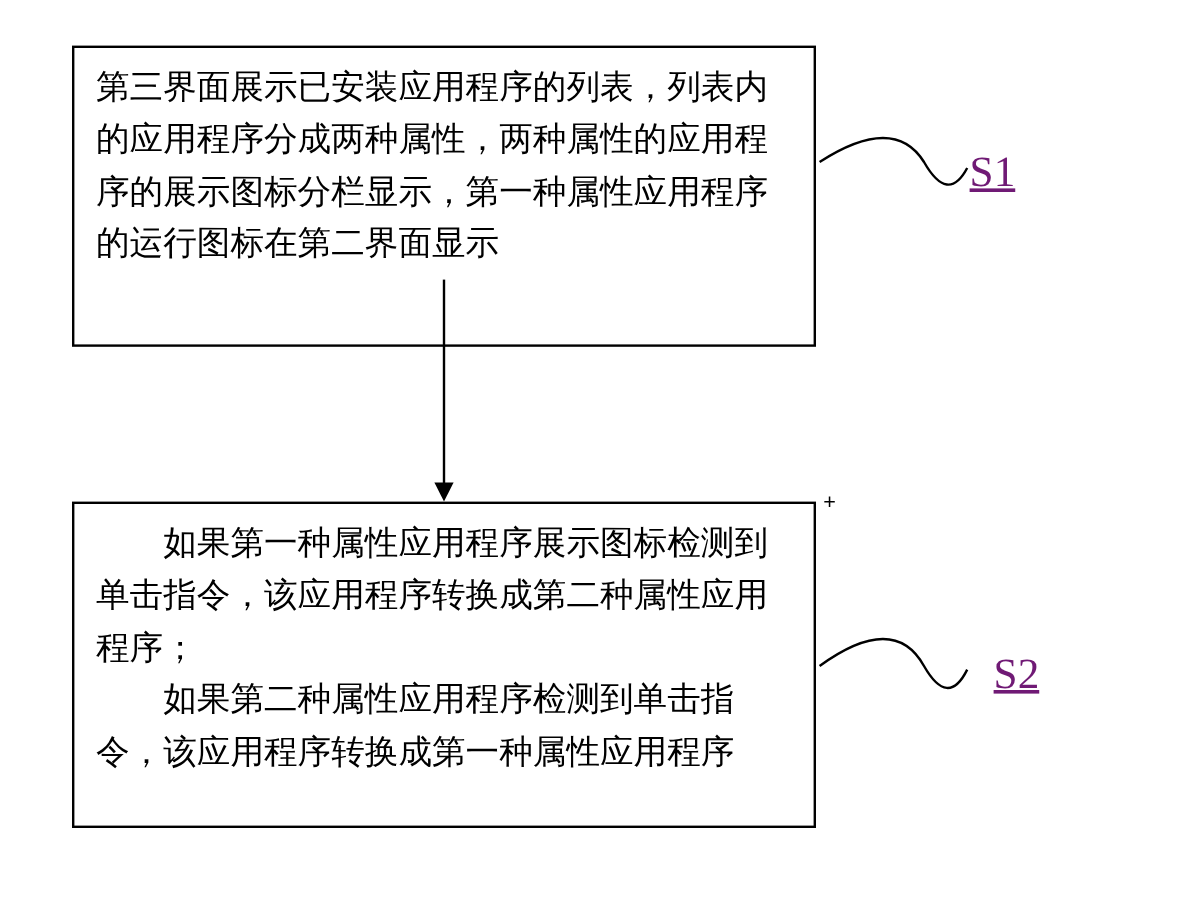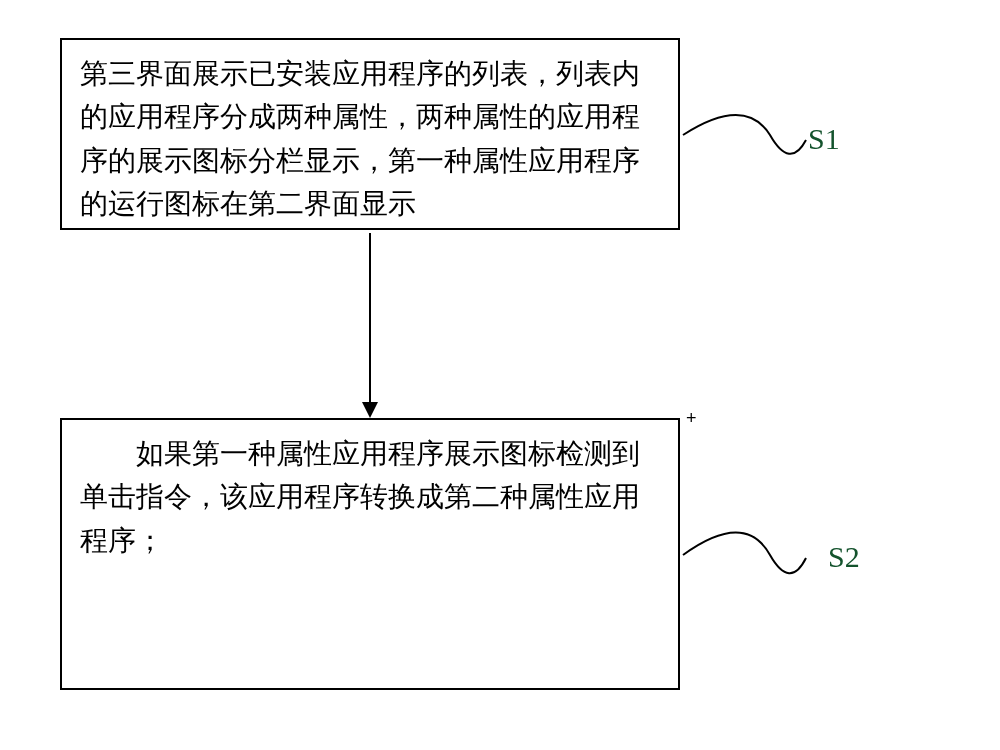--- a/index.html
+++ b/index.html
@@ -18,33 +18,34 @@
     padding: 12px 18px;
     font-size: 28px;
     line-height: 1.55;
     color: #000;
     box-sizing: border-box;
   }
   #box1 {
     left: 60px;
     top: 38px;
     width: 620px;
-    height: 192px;
+    height: 251px;
   }
   #box2 {
     left: 60px;
     top: 418px;
     width: 620px;
     height: 272px;
   }
   .label {
     position: absolute;
-    font-size: 30px;
-    color: #14532d;
+    font-size: 36px;
+    color: #701a75;
     font-family: "SimSun", "宋体", serif;
+    text-decoration: underline;
   }
   #lbl1 { left: 808px; top: 122px; }
   #lbl2 { left: 828px; top: 540px; }
   .connector {
     position: absolute;
   }
   .indent { display:inline-block; width: 2em; }
   .cross {
     position: absolute;
     font-size: 18px;
@@ -55,20 +56,21 @@
 </style>
 </head>
 <body>
 
 <div id="box1" class="box">
   <span>第三界面展示已安装应用程序的列表，列表内的应用程序分成两种属性，两种属性的应用程序的展示图标分栏显示，第一种属性应用程序的运行图标在第二界面显示</span>
 </div>
 
 <div id="box2" class="box">
   <div><span class="indent"></span><span>如果第一种属性应用程序展示图标检测到单击指令，该应用程序转换成第二种属性应用程序；</span></div>
+  <div><span class="indent"></span><span>如果第二种属性应用程序检测到单击指令，该应用程序转换成第一种属性应用程序</span></div>
 </div>
 
 <svg class="connector" style="left:0;top:0;width:1000px;height:750px;pointer-events:none" viewBox="0 0 1000 750">
   <line x1="370" y1="233" x2="370" y2="405" stroke="#000" stroke-width="2"></line>
   <polygon points="370,418 362,402 378,402" fill="#000"></polygon>
 </svg>
 
 <svg class="connector" style="left:0;top:0;width:1000px;height:750px;pointer-events:none" viewBox="0 0 1000 750">
   <path d="M 683 135 Q 745 95, 770 135 Q 790 170, 806 140" stroke="#000" stroke-width="2" fill="none"></path>
 </svg>

